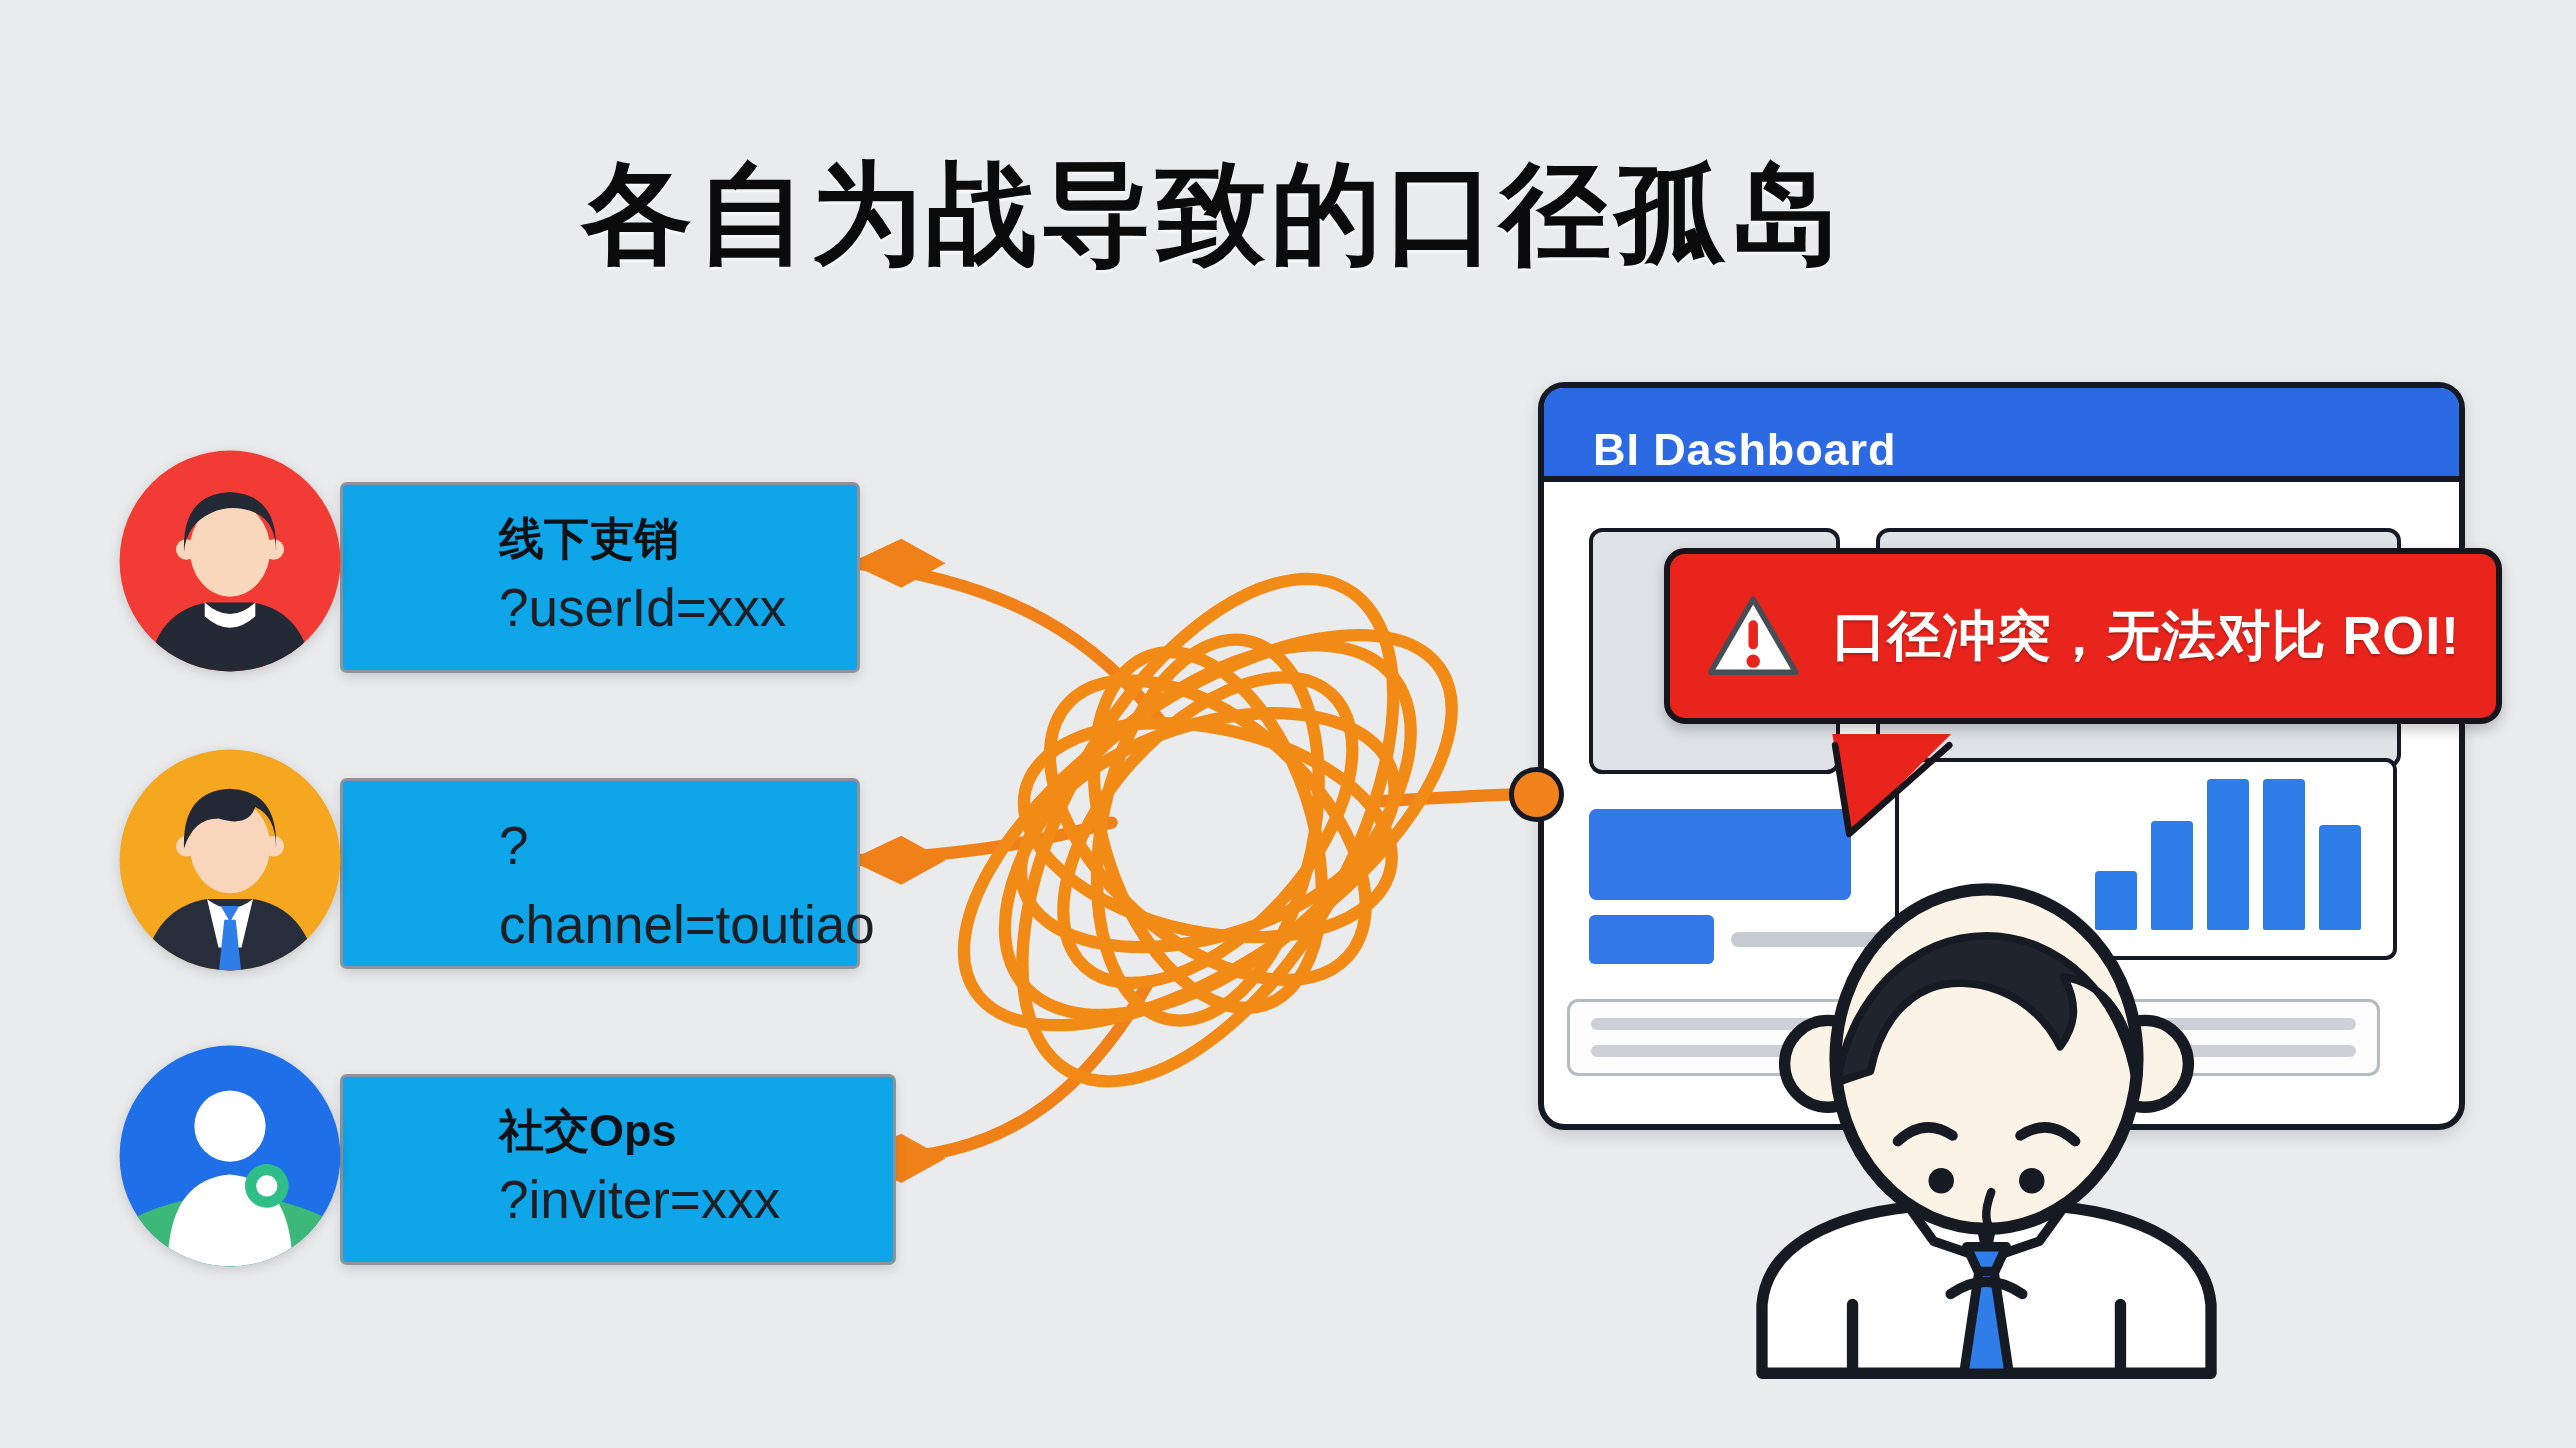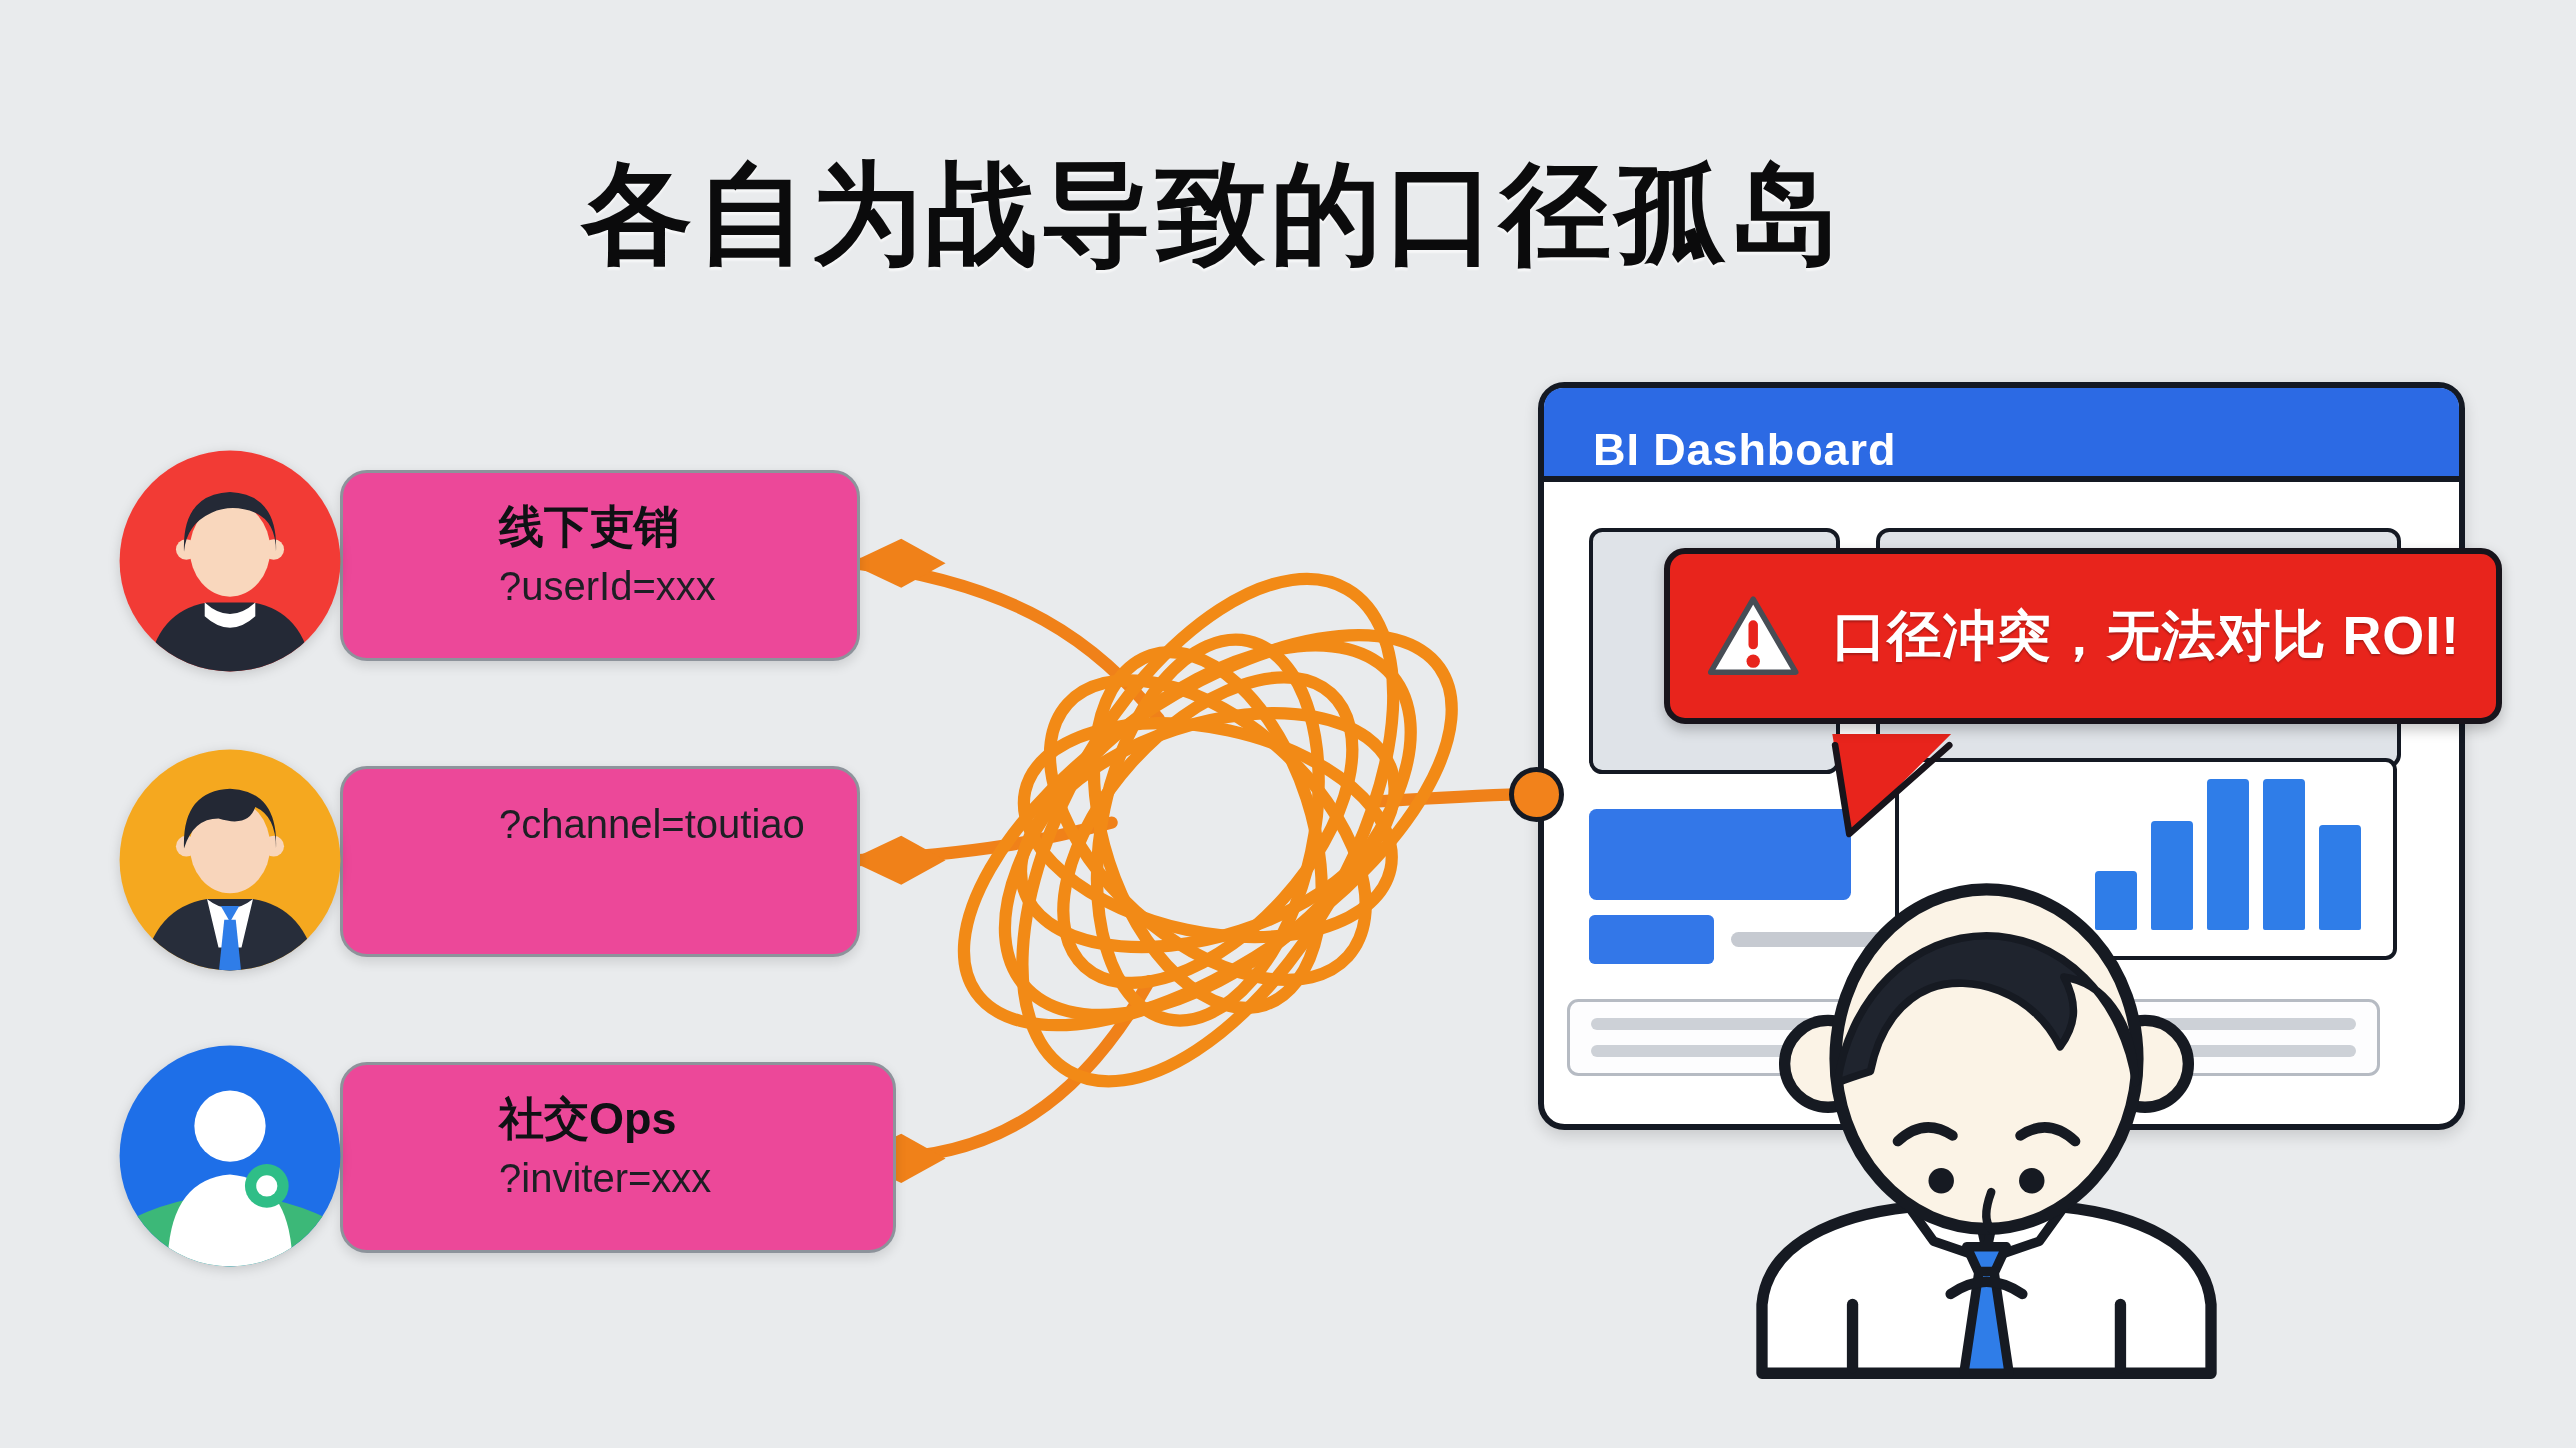--- a/index.html
+++ b/index.html
@@ -15,30 +15,31 @@
   .main-title{
     position:absolute;top:140px;left:0;width:100%;
     text-align:center;font-size:111px;font-weight:900;color:#0B0B0C;
     letter-spacing:3.8px;
     text-shadow:0 2.8px 1.9px rgba(255,255,255,.6);
   }
 
   
   .source-card{
     position:absolute;left:340px;width:514px;height:185px;
-    background:#ec4899;border:3.8px solid #8D939B;border-radius:27px;
+    background:#0ea5e9;border:3.8px solid #8D939B;border-radius:7px;
     box-shadow:0 4.7px 11.3px rgba(0,0,0,.12);
     z-index:2;
+    margin-top:12px;
   }
   .card-1{top:470px;}
   .card-2{top:766px;}
   .card-3{top:1062px;padding-left:36px;}
   .card-text{position:absolute;left:156px;top:24.5px;}
   .card-label{font-size:45px;font-weight:bold;color:#101114;line-height:1.3;}
-  .card-param{font-size:40px;font-weight:400;color:#1D1F24;line-height:1.5;}
+  .card-param{font-size:53px;font-weight:400;color:#1D1F24;line-height:1.5;}
 
   .avatar{
     position:absolute;width:230px;height:230px;z-index:3;
     filter:drop-shadow(0 3.8px 5.7px rgba(0,0,0,.15));
   }
   .avatar-1{left:115px;top:446px;}
   .avatar-2{left:115px;top:745px;}
   .avatar-3{left:115px;top:1041px;}
 
   

